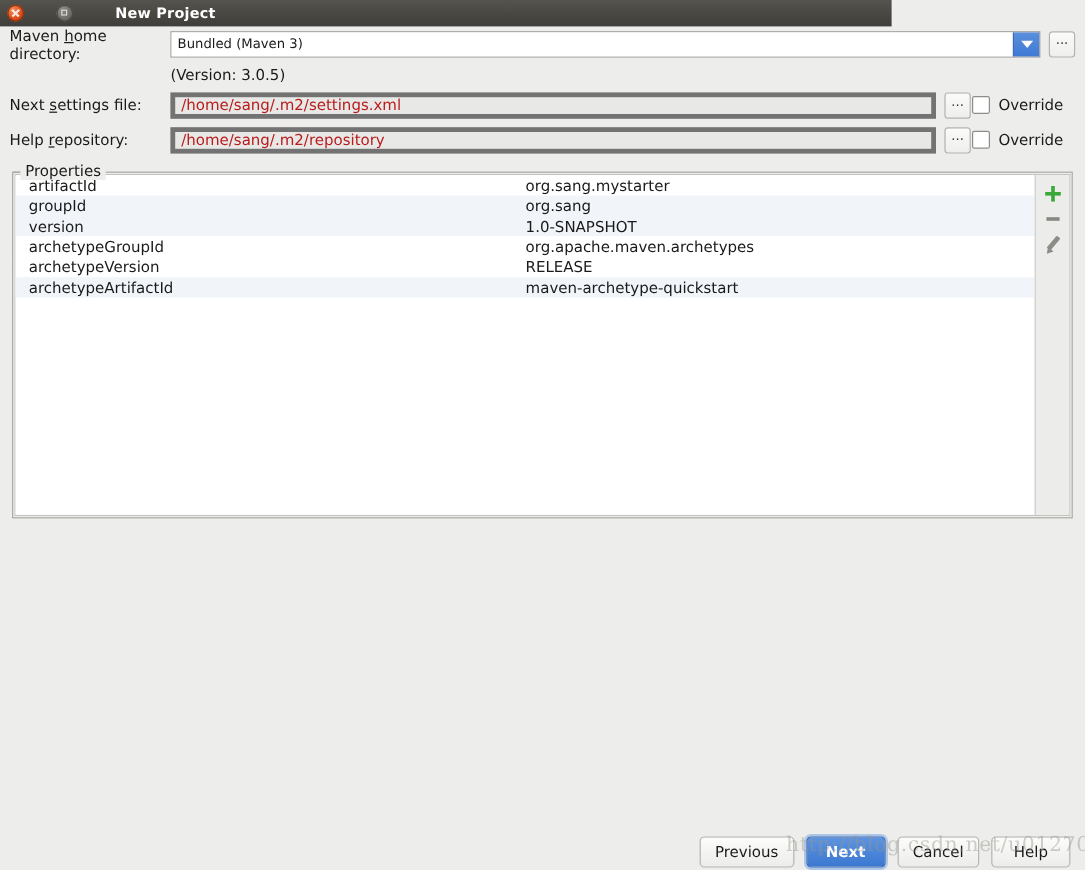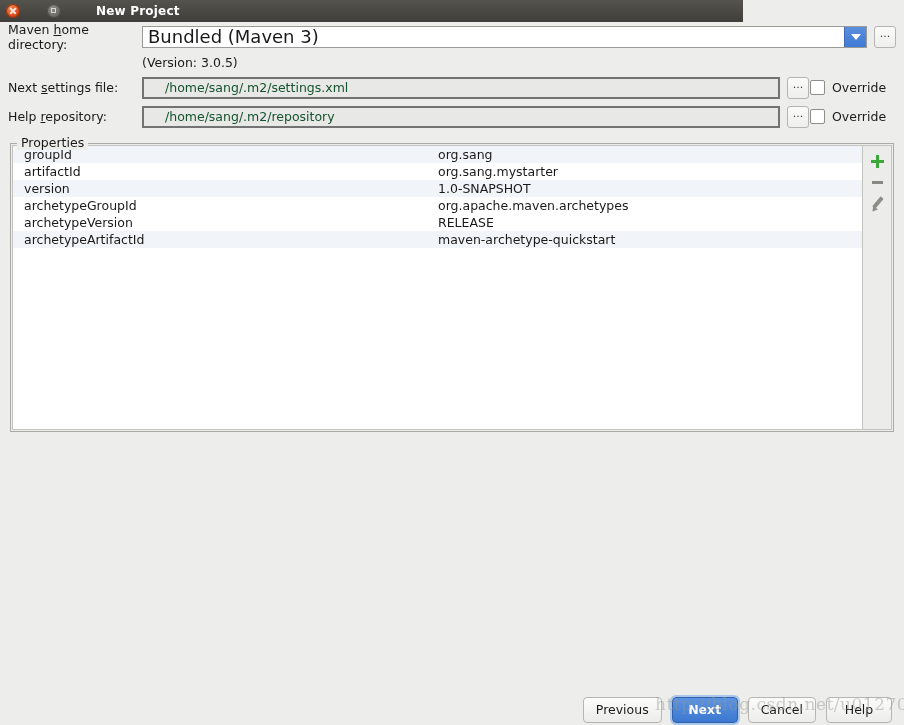--- a/index.html
+++ b/index.html
@@ -100,21 +100,21 @@
     height: 22px;
     border: 1px solid #9a9a96;
     background: #ffffff;
     box-sizing: border-box;
   }
   .combo-value {
     flex: 1;
     display: flex;
     align-items: center;
     padding-left: 5px;
-    font-size: 18px;
+    font-size: 11px;
     color: #1a1a1a;
     background: #ffffff;
     overflow: hidden;
     white-space: nowrap;
   }
   .combo-arrow {
     width: 21px;
     flex: none;
     background: linear-gradient(to bottom, #5a8fdd 0%, #3f7ad4 100%);
     border-left: 1px solid #3f6bb5;
@@ -152,27 +152,27 @@
     height: 22px;
     align-items: center;
     padding-left: 8px;
   }
   .version-spacer { width: 134px; flex: none; }
   .version-text { font-size: 12.5px; color: #1a1a1a; }
 
   .field-disabled {
     flex: 1;
     height: 22px;
-    border: 2px solid #737373;
+    border: 4px solid #737373;
     background: #e8e8e7;
-    color: #14532d;
-    font-size: 12.5px;
-    display: flex;
-    align-items: center;
-    padding-left: 21px;
+    color: #b91c1c;
+    font-size: 12.5px;
+    display: flex;
+    align-items: center;
+    padding-left: 5px;
     box-sizing: border-box;
     overflow: hidden;
     white-space: nowrap;
   }
   .override-box {
     flex: none;
     display: flex;
     align-items: center;
     margin-left: 1px;
     width: 86px;
@@ -421,27 +421,27 @@
   </div>
 
 </div>
 
 <div class="props-group">
   <div class="props-legend">Properties</div>
   <div class="props-frame">
     <div class="props-inner">
 
       <div class="table-area" id="props-table">
+          <div class="prop-row even">
+            <div class="prop-key">artifactId</div>
+            <div class="prop-val">org.sang.mystarter</div>
+          </div>
           <div class="prop-row odd">
             <div class="prop-key">groupId</div>
             <div class="prop-val">org.sang</div>
-          </div>
-          <div class="prop-row even">
-            <div class="prop-key">artifactId</div>
-            <div class="prop-val">org.sang.mystarter</div>
           </div>
           <div class="prop-row odd">
             <div class="prop-key">version</div>
             <div class="prop-val">1.0-SNAPSHOT</div>
           </div>
           <div class="prop-row even">
             <div class="prop-key">archetypeGroupId</div>
             <div class="prop-val">org.apache.maven.archetypes</div>
           </div>
           <div class="prop-row even">

